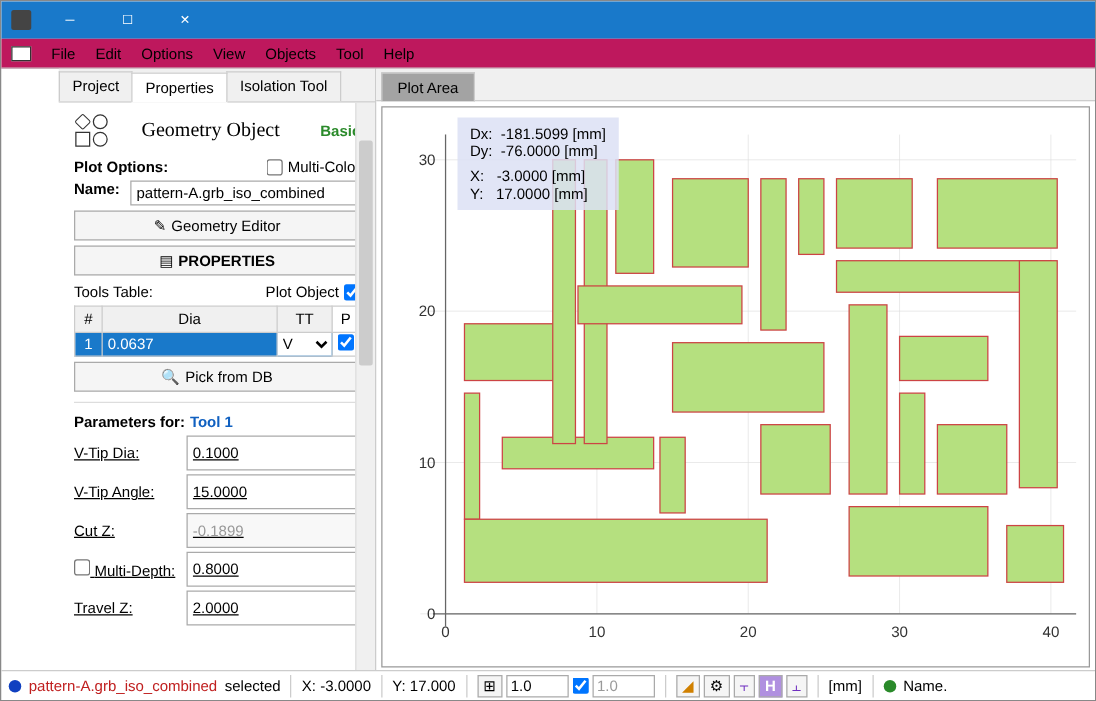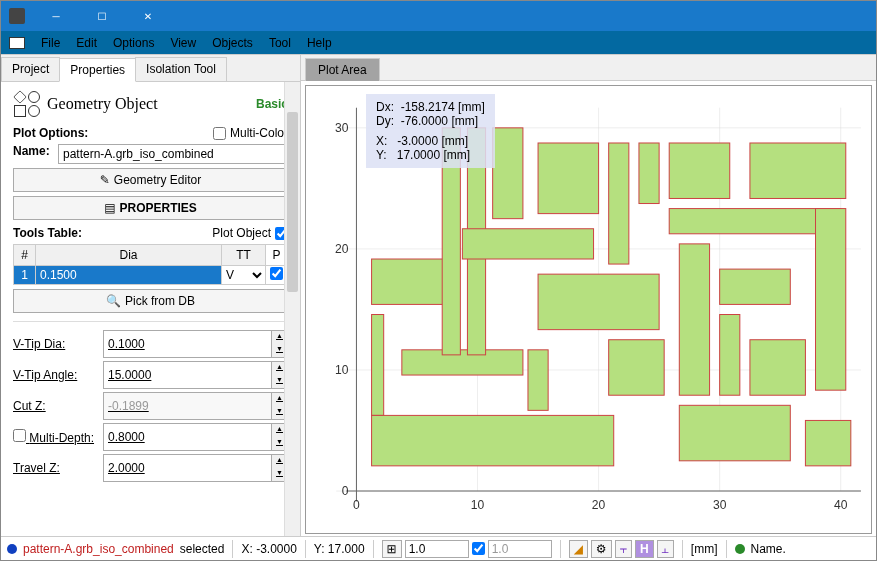--- a/index.html
+++ b/index.html
@@ -6,35 +6,35 @@
 body { background: #fff; width: 877px; height: 561px; overflow: hidden; border: 1px solid #888; }
 
 
 .titlebar { background: #1979ca; color: #fff; height: 30px; display: flex; align-items: center; padding: 0 8px; }
 .titlebar .logo { width: 16px; height: 16px; background: #444; margin-right: 8px; border-radius: 2px; }
 .titlebar .title-text { flex: 1; color: #fff; font-size: 12px; }
 .titlebar .winbtns { display: flex; }
 .titlebar .winbtn { width: 46px; height: 30px; display: flex; align-items: center; justify-content: center; color: #fff; font-size: 10px; }
 
 
-.menubar { height: 24px; background: #0369a1; border-bottom: 1px solid #ccc; display: flex; align-items: center; padding: 0 4px; }
+.menubar { height: 24px; background: #be185d; border-bottom: 1px solid #ccc; display: flex; align-items: center; padding: 0 4px; }
 .menubar .menu-icon { width: 16px; height: 12px; border: 1px solid #333; margin: 0 8px 0 4px; background: #fff; }
 .menubar .menu-item { padding: 3px 8px; cursor: default; }
 
 
 .content { display: flex; height: calc(100% - 30px - 24px - 24px); }
 
 
-.left-panel { width: 300px; border-right: 1px solid #ccc; display: flex; flex-direction: column; }
+.left-panel { width: 300px; border-right: 1px solid #ccc; display: flex; flex-direction: column; padding-left: 46px; }
 .left-tabs { display: flex; border-bottom: 1px solid #ccc; background: #f0f0f0; }
 .left-tab { padding: 4px 10px; border: 1px solid #ccc; border-bottom: none; background: #f0f0f0; margin-right: -1px; margin-top: 2px; }
 .left-tab.active { background: #fff; border-bottom: 1px solid #fff; position: relative; top: 1px; }
 .left-body { flex: 1; overflow-y: auto; padding: 8px 12px; }
 
-.obj-header { display: flex; align-items: center; margin-bottom: 8px; }
+.obj-header { display: flex; align-items: center; margin-bottom: 8px; gap: 20px; }
 .obj-icon { width: 28px; height: 28px; margin-right: 6px; display: flex; flex-wrap: wrap; }
 .obj-icon span { width: 12px; height: 12px; border: 1.5px solid #333; margin: 1px; }
 .obj-icon span:nth-child(1) { border-radius: 2px; transform: rotate(45deg) scale(0.8); }
 .obj-icon span:nth-child(2) { border-radius: 50%; }
 .obj-icon span:nth-child(3) { border-radius: 0; }
 .obj-icon span:nth-child(4) { border-radius: 50%; }
 .obj-title { font-family: "Comic Sans MS", cursive; font-size: 16px; flex: 1; }
 .obj-basic { color: #2a8a2a; font-weight: bold; }
 
 .row { display: flex; align-items: flex-start; margin: 4px 0; }
@@ -73,21 +73,21 @@
 .plot-container { flex: 1; padding: 4px; position: relative; }
 .plot-frame { width: 100%; height: 100%; border: 1px solid #999; background: #fff; position: relative; }
 .plot-svg { width: 100%; height: 100%; }
 
 .coord-box { position: absolute; top: 8px; left: 60px; background: rgba(220,225,245,0.85); padding: 6px 10px; font-family: monospace; font-size: 11px; line-height: 14px; }
 
 
 .statusbar { height: 24px; border-top: 1px solid #ccc; display: flex; align-items: center; padding: 0 6px; gap: 6px; font-size: 12px; }
 .statusbar .dot { width: 10px; height: 10px; border-radius: 50%; }
 .statusbar .sep { border-left: 1px solid #ccc; height: 18px; margin: 0 2px; }
-.statusbar .sb-input { width: 64px; border: 1px solid #aaa; height: 18px; padding: 0 3px; }
+.statusbar .sb-input { width: 50px; border: 1px solid #aaa; height: 18px; padding: 0 3px; }
 .statusbar .sb-btn { border: 1px solid #aaa; height: 18px; padding: 0 4px; background: #f5f5f5; display: inline-flex; align-items: center; }
 .statusbar .sb-seg { display: flex; align-items: center; gap: 3px; }
 .scrollbar-v { position: absolute; right: 0; top: 0; bottom: 0; width: 16px; background: #f0f0f0; border-left: 1px solid #ddd; }
 .scrollbar-v .thumb { position: absolute; left: 2px; right: 2px; top: 30px; height: 180px; background: #ccc; border-radius: 2px; }
 </style>
 </head>
 <body>
 
 <div class="titlebar">
   <div class="logo"></div>
@@ -145,51 +145,55 @@
       <button class="btn-full">
         <span>✎</span>
         <span>Geometry Editor</span>
       </button>
       <button class="btn-full">
         <span>▤</span>
         <span style="font-weight:bold;">PROPERTIES</span>
       </button>
 
       <div class="row" style="margin-top:6px;">
-        <span style="font-weight:bold; flex:0 0 auto;">Tools Table:</span>
+        <span style="font-weight:normal; flex:0 0 auto;">Tools Table:</span>
         <span class="check-right">
           <span>Plot Object</span>
           <input type="checkbox" checked="" style="">
         </span>
       </div>
 
       <table class="tools-table">
         <tbody>
             <tr>
           <th class="idx">#</th>
           <th>Dia</th>
           <th class="tt">TT</th>
           <th class="p">P</th>
         </tr>
         <tr class="sel-row">
           <td class="idx">1</td>
-          <td class="dia">0.1500</td>
+          <td class="dia">0.0637</td>
           <td class="tt"><select><option>V</option></select></td>
           <td class="p"><input type="checkbox" checked="" style=""></td>
         </tr>
       </tbody>
         </table>
 
       <button class="btn-full">
         <span>🔍</span>
         <span>Pick from DB</span>
       </button>
 
       <hr>
 
+      <div class="row">
+        <span style="font-weight:bold;">Parameters for:</span>
+        <span style="color:#1060c0; font-weight:bold; margin-left:4px;">Tool 1</span>
+      </div>
 
       <div class="spinner-row">
         <span class="sp-label">V-Tip Dia:</span>
         <div class="sp-input">
             <input type="text" value="0.1000" style="">
             <div class="sp-btns">
               <span>▲</span>
               <span>▼</span>
             </div>
           </div>
@@ -306,21 +310,21 @@
             <rect x="410" y="180" width="70" height="35"></rect>
             <rect x="410" y="225" width="20" height="80"></rect>
             <rect x="440" y="250" width="55" height="55"></rect>
             <rect x="440" y="55" width="95" height="55"></rect>
             <rect x="505" y="120" width="30" height="180"></rect>
             <rect x="370" y="315" width="110" height="55"></rect>
             <rect x="495" y="330" width="45" height="45"></rect>
           </g>
         </svg>
         <div class="coord-box">
-          <div><span>Dx:</span>&nbsp;&nbsp;<span>-158.2174 [mm]</span></div>
+          <div><span>Dx:</span>&nbsp;&nbsp;<span>-181.5099 [mm]</span></div>
           <div><span>Dy:</span>&nbsp;&nbsp;<span>-76.0000 [mm]</span></div>
           <div style="height:6px;"></div>
           <div><span>X:</span>&nbsp;&nbsp;&nbsp;<span>-3.0000 [mm]</span></div>
           <div><span>Y:</span>&nbsp;&nbsp;&nbsp;<span>17.0000 [mm]</span></div>
         </div>
       </div>
     </div>
   </div>
 </div>
 

